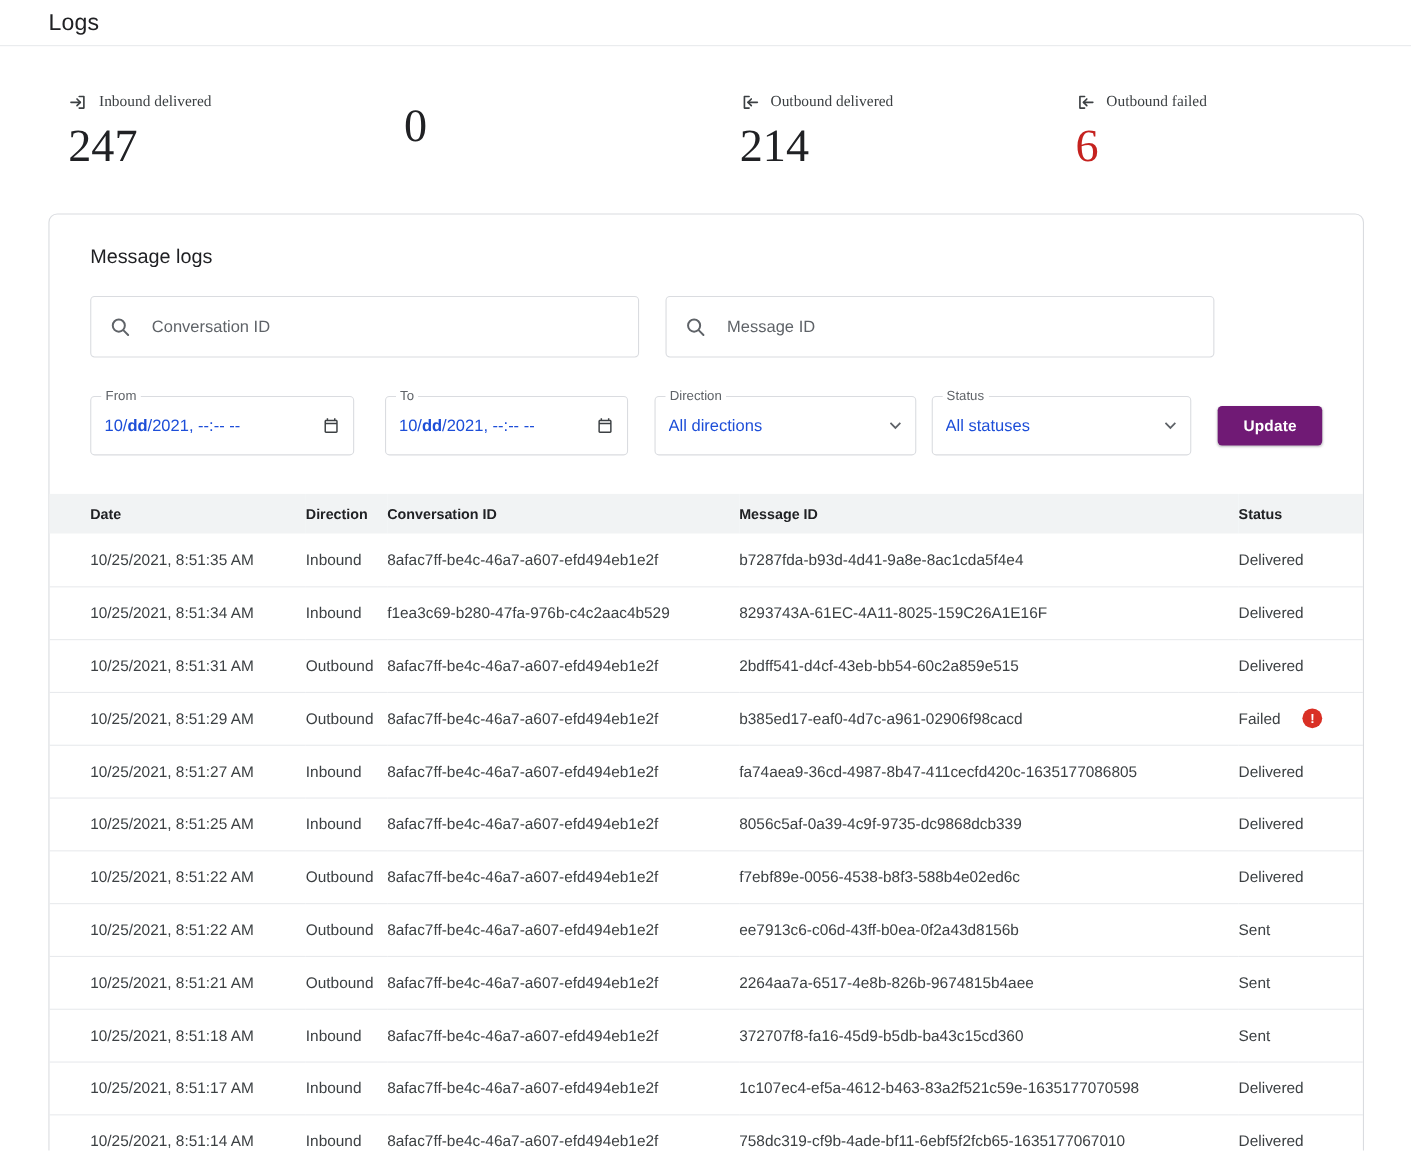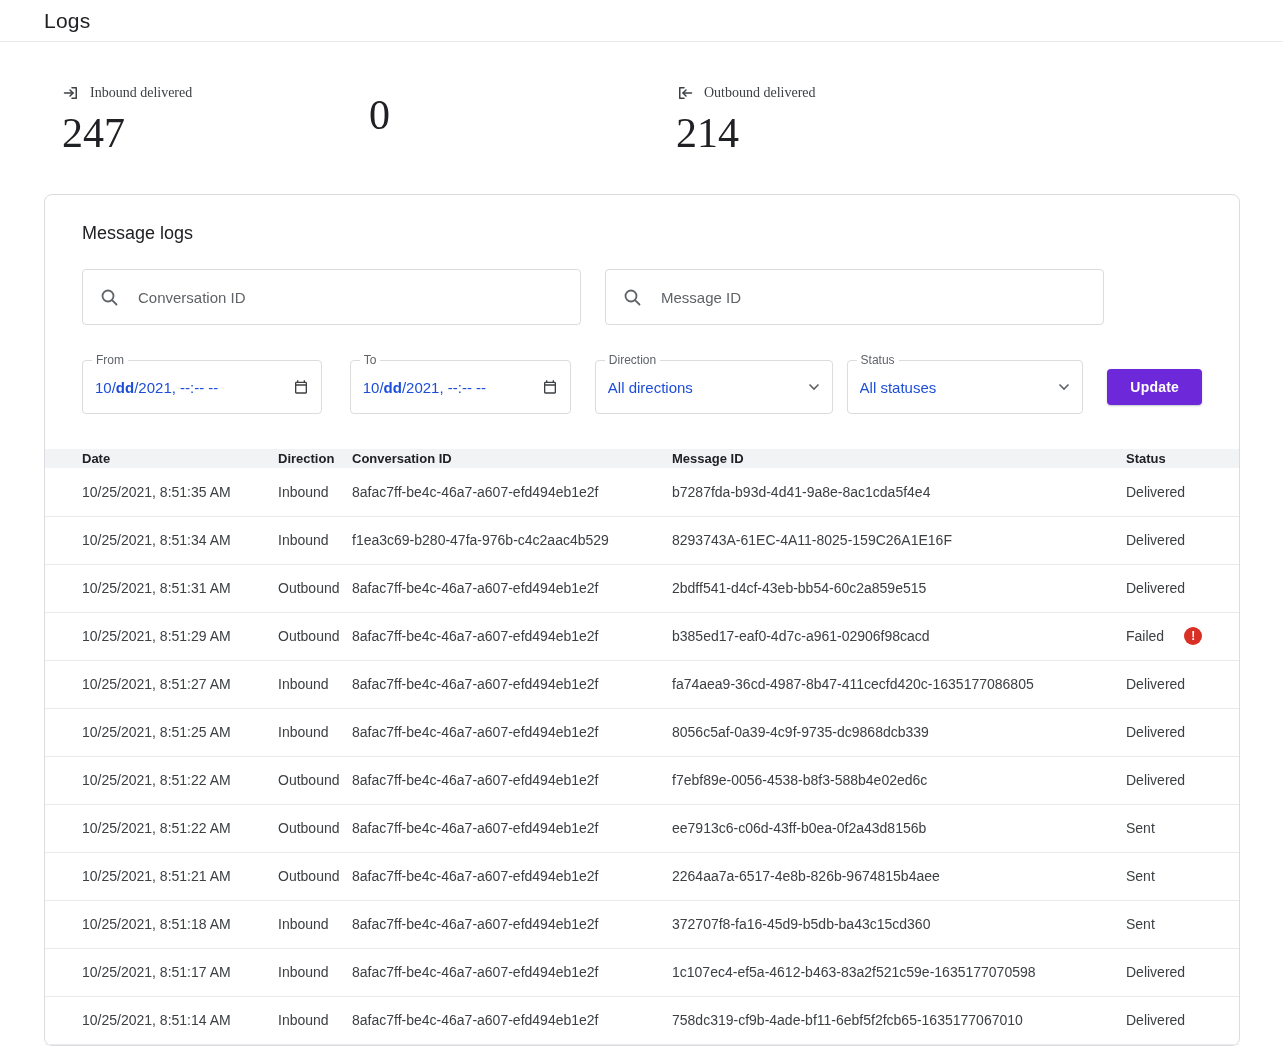--- a/index.html
+++ b/index.html
@@ -33,25 +33,25 @@
   .filter-row { display: flex; align-items: center; margin: 35px 37px 0 37px; }
   .outlined-field { position: relative; height: 54px; border: 1px solid #dadce0; border-radius: 4px; display: flex; align-items: center; padding: 0 12px; background: #fff; cursor: pointer; }
   .field-label { position: absolute; top: -8px; left: 9px; background: #fff; padding: 0 4px; font-size: 12px; color: #5f6368; white-space: nowrap; }
   .field-value { font-size: 15px; color: #1d4ed8; flex: 1; white-space: nowrap; overflow: hidden; }
   .seg-bold { font-weight: 700; }
   .from-field { width: 244px; margin-right: 28px; }
   .to-field { width: 225px; margin-right: 24px; }
   .dir-field { width: 242px; margin-right: 14px; }
   .status-field { width: 241px; margin-right: 24px; }
   .trailing-icon { display: inline-flex; margin-left: 8px; flex: none; }
-  .update-btn { height: 36px; padding: 0 23px; background: #6d28d9; color: #fff; border: none; border-radius: 4px; font-size: 14px; font-weight: 700; font-family: inherit; letter-spacing: .2px; cursor: pointer; box-shadow: 0 1px 2px rgba(60,64,67,.3); }
+  .update-btn { height: 36px; padding: 0 23px; background: #701a75; color: #fff; border: none; border-radius: 4px; font-size: 14px; font-weight: 700; font-family: inherit; letter-spacing: .2px; cursor: pointer; box-shadow: 0 1px 2px rgba(60,64,67,.3); }
 
   
   table { width: 100%; border-collapse: collapse; table-layout: fixed; margin-top: 35px; }
-  thead th { background: #f1f3f4; height: 19px; text-align: left; font-size: 13px; font-weight: 700; color: #202124; padding: 0; white-space: nowrap; }
+  thead th { background: #f1f3f4; height: 36px; text-align: left; font-size: 13px; font-weight: 700; color: #202124; padding: 0; white-space: nowrap; }
   th:first-child, td:first-child { padding-left: 37px; }
   tbody td { height: 48px; border-bottom: 1px solid #e8eaed; font-size: 14px; color: #3c4043; padding: 0; white-space: nowrap; overflow: hidden; vertical-align: middle; }
   .status-wrap { display: flex; align-items: center; gap: 20px; }
   .err-icon { width: 18px; height: 18px; border-radius: 50%; background: #d93025; color: #fff; display: inline-flex; align-items: center; justify-content: center; font-size: 12px; font-weight: 700; line-height: 1; flex: none; }
 </style>
 </head>
 <body>
 
 <header class="topbar">
   <h1>Logs</h1>
@@ -83,20 +83,35 @@
             <g fill="none" stroke="#3c4043" stroke-width="1.5" stroke-linecap="round" stroke-linejoin="round">
               <path d="M8 3.75H3.75v10.5H8"></path>
               <path d="M15.5 9H7"></path>
               <path d="M10 6L7 9l3 3"></path>
             </g>
           </svg>
       </span>
       <span>Outbound delivered</span>
     </div>
     <div class="stat-value" style="color: rgb(32, 33, 36);">214</div>
+  </div>
+  <div class="stat">
+    <div class="stat-label">
+      <span class="stat-icon">
+        <svg width="18" height="18" viewBox="0 0 18 18">
+            <g fill="none" stroke="#3c4043" stroke-width="1.5" stroke-linecap="round" stroke-linejoin="round">
+              <path d="M8 3.75H3.75v10.5H8"></path>
+              <path d="M15.5 9H7"></path>
+              <path d="M10 6L7 9l3 3"></path>
+            </g>
+          </svg>
+      </span>
+      <span>Outbound failed</span>
+    </div>
+    <div class="stat-value" style="color: rgb(197, 34, 31);">6</div>
   </div>
 </section>
 
 <section class="card">
   <h2 class="card-title">Message logs</h2>
 
   <div class="search-row">
     <label class="search-field">
       <span class="search-icon">
         <svg width="20" height="20" viewBox="0 0 20 20">

